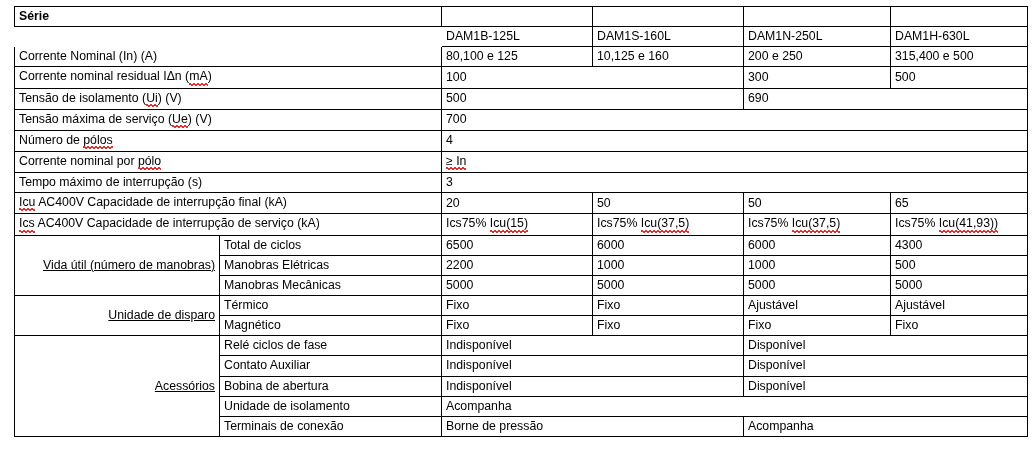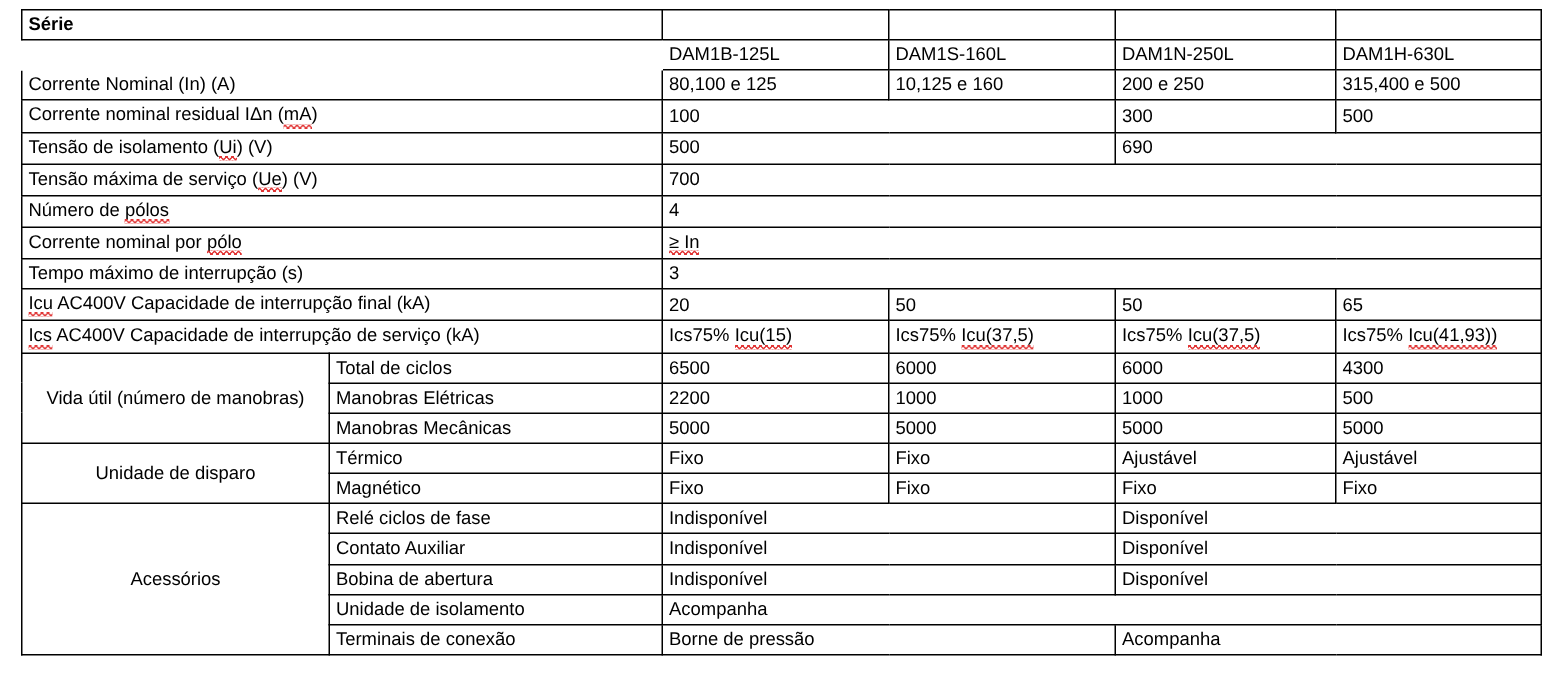--- a/index.html
+++ b/index.html
@@ -60,21 +60,21 @@
     bottom: -1px;
     height: 3px;
     background-image:
       linear-gradient(45deg, transparent 40%, #e03030 40%, #e03030 60%, transparent 60%),
       linear-gradient(-45deg, transparent 40%, #e03030 40%, #e03030 60%, transparent 60%);
     background-size: 4px 3px;
     background-repeat: repeat-x;
     background-position: 0 0, 2px 0;
   }
   .tall-hdr { height: 58px; }
-  .grp-label { text-align: center; vertical-align: middle; }
+  .grp-label { text-align: right; vertical-align: middle; text-decoration: underline; }
   col.c1 { width: 205px; }
   col.c2 { width: 222px; }
   col.c3 { width: 151px; }
   col.c4 { width: 151px; }
   col.c5 { width: 147px; }
   col.c6 { width: 137px; }
 </style>
 </head>
 <body>
 

